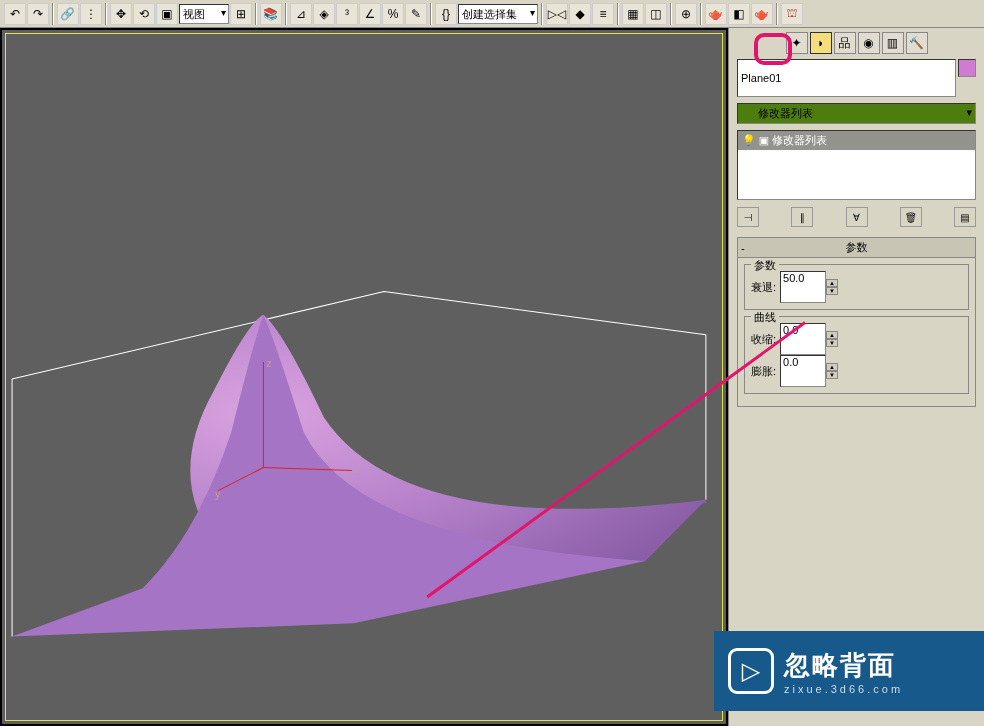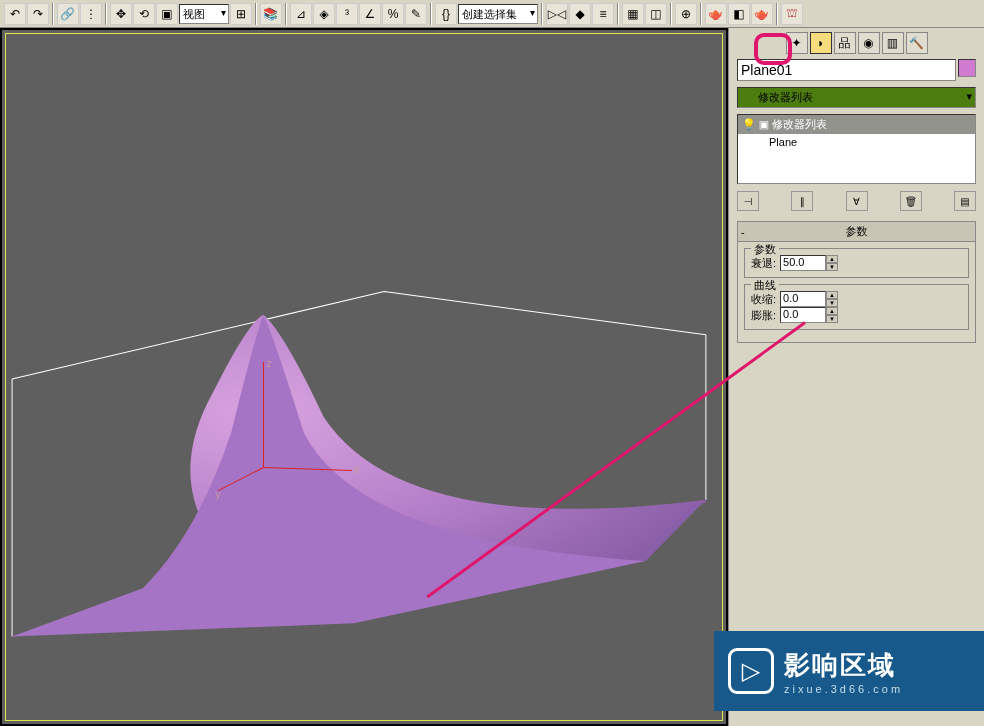--- a/index.html
+++ b/index.html
@@ -10,38 +10,38 @@
     .tool-combo{height:20px;border:1px inset #888;background:#fff;font-size:11px;padding:1px 14px 1px 3px;min-width:50px;display:flex;align-items:flex-end;position:relative}
     .tool-combo::after{content:"▾";position:absolute;right:2px;top:2px;font-size:10px}
     .main-area{display:flex;height:698px}
     .viewport{flex:1;background:#5f5f5f;position:relative;border:2px solid #000}
     .viewport-inner{position:absolute;inset:3px;border:1px solid #e2e24a}
     .panel{width:256px;background:#d8d5c5;border-left:1px solid #888;display:flex;flex-direction:column;padding:2px}
     .panel-tabs{display:flex;gap:2px;padding:2px;justify-content:center}
     .panel-tab{width:22px;height:22px;border:1px solid #888;background:#e0ddd0;display:flex;align-items:center;justify-content:center;cursor:pointer;font-size:12px}
     .panel-tab.active{background:#f5dc7d;border:1px solid #333}
     .name-row{display:flex;gap:2px;margin:3px 6px}
-    .name-input{flex:1;border:1px inset #888;background:#fff;padding:2px 3px;font-size:14px}
+    .name-input{flex:1;border:1px inset #888;background:#fff;padding:12px 3px;font-size:11px}
     .color-box{width:18px;height:18px;background:#d17ad1;border:1px inset #888}
     .mod-combo{margin:3px 6px;border:1px inset #888;background:#4d7c0f;padding:2px 16px 2px 20px;font-size:11px;position:relative}
     .mod-combo::after{content:"▾";position:absolute;right:3px;top:2px}
     .stack{margin:3px 6px;border:1px inset #888;background:#fff;height:70px;font-size:11px}
     .stack-item{padding:2px 4px;display:flex;align-items:center;gap:3px}
     .stack-item.active{background:#93938e;color:#fff}
     .stack-controls{display:flex;gap:3px;margin:4px 6px 8px;justify-content:space-between}
     .stack-btn{width:22px;height:20px;border:1px solid #999;background:#d8d5c5;display:flex;align-items:center;justify-content:center;font-size:10px}
     .rollout{margin:2px 6px;border:1px solid #888;background:#d8d5c5}
     .rollout-hdr{background:#c8c5b5;border-bottom:1px solid #888;padding:2px 4px;font-size:11px;display:flex;align-items:center;text-align:center;justify-content:center;position:relative}
     .rollout-hdr .minus{position:absolute;left:3px}
     .rollout-body{padding:6px}
     .fieldset{border:1px solid #888;padding:6px;margin-bottom:6px;font-size:11px;position:relative}
     .fieldset-label{position:absolute;top:-7px;left:6px;background:#d8d5c5;padding:0 3px;font-size:11px}
     .param-row{display:flex;align-items:center;gap:4px;margin:0 0}
     .spinner{display:flex;align-items:center}
-    .spinner-input{width:46px;height:16px;border:1px inset #888;background:#fff;font-size:11px;padding:0 2px;text-align:left}
+    .spinner-input{width:46px;height:32px;border:1px inset #888;background:#fff;font-size:11px;padding:0 2px;text-align:left}
     .spinner-btns{display:flex;flex-direction:column}
     .spinner-btn{width:12px;height:8px;border:1px solid #888;background:#d0cdbd;font-size:6px;line-height:6px;text-align:center;cursor:pointer}
     .checkbox{width:12px;height:12px;border:1px inset #888;background:#fff;display:inline-block;margin-right:3px}
     .watermark{position:absolute;right:0;bottom:15px;width:270px;height:80px;background:#17598a;color:#fff;display:flex;align-items:center;gap:10px;padding:8px 14px}
     .wm-logo{width:46px;height:46px;border:3px solid #fff;border-radius:9px;display:flex;align-items:center;justify-content:center;font-size:24px}
     .wm-text-big{font-size:26px;font-weight:700;letter-spacing:2px}
     .wm-text-small{font-size:11px;letter-spacing:3px;color:#c4deea}
     .highlight-circle{position:absolute;border:4px solid #e0166c;border-radius:10px;pointer-events:none}
     .pointer-line{position:absolute;background:#e0166c;height:3px;transform-origin:right center;pointer-events:none}
     .viewport svg{position:absolute;inset:0;width:100%;height:100%}
@@ -137,24 +137,20 @@
       <div class="color-box"></div>
     </div>
 
     <div class="mod-combo">修改器列表</div>
 
     <div class="stack">
       <div class="stack-item active">
         <span>💡</span>
         <span>▣</span>
         <span>修改器列表</span>
-      </div>
-      <div class="stack-item">
-        <span style="width:24px"></span>
-        <span>Plane</span>
       </div>
     </div>
 
     <div class="stack-controls">
       <div class="stack-btn">⊣</div>
       <div class="stack-btn">∥</div>
       <div class="stack-btn">∀</div>
       <div class="stack-btn">🗑</div>
       <div class="stack-btn">▤</div>
     </div>
@@ -205,16 +201,16 @@
     </div>
   </div>
 </div>
 
 <div class="highlight-circle" style="left:754px;top:33px;width:38px;height:32px"></div>
 <div class="pointer-line" style="left:338px;top:321px;width:467px;transform:rotate(-36deg)"></div>
 
 <div class="watermark">
   <div class="wm-logo">▷</div>
   <div>
-    <div class="wm-text-big">影响区域</div>
+    <div class="wm-text-big">忽略背面</div>
     <div class="wm-text-small">zixue.3d66.com</div>
   </div>
 </div>
 
 </body></html>

